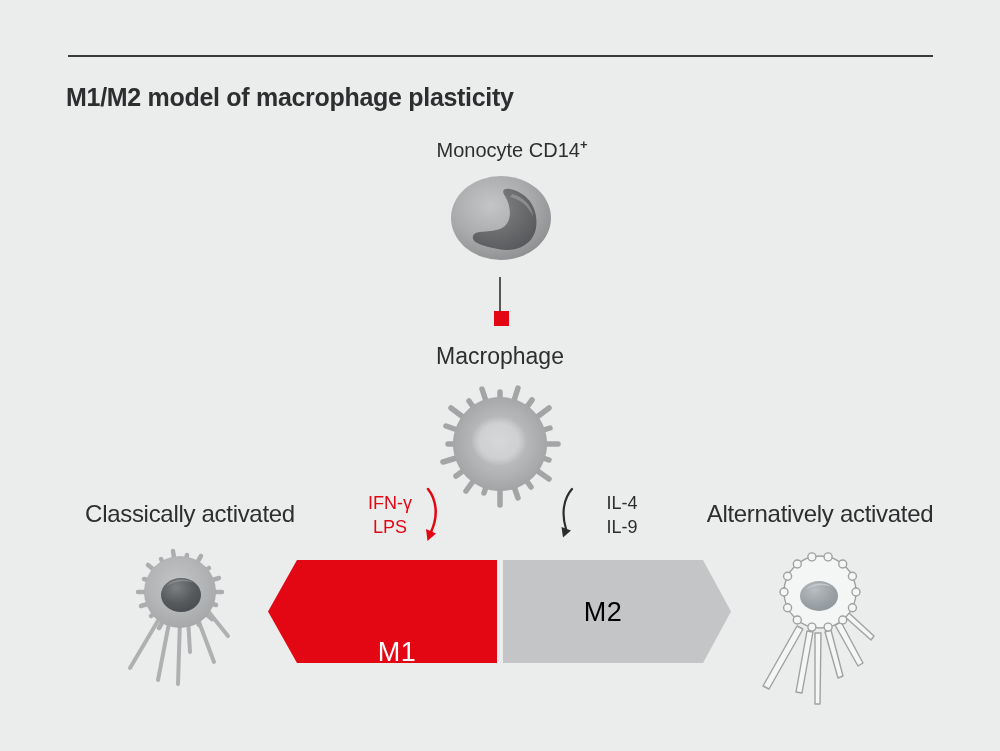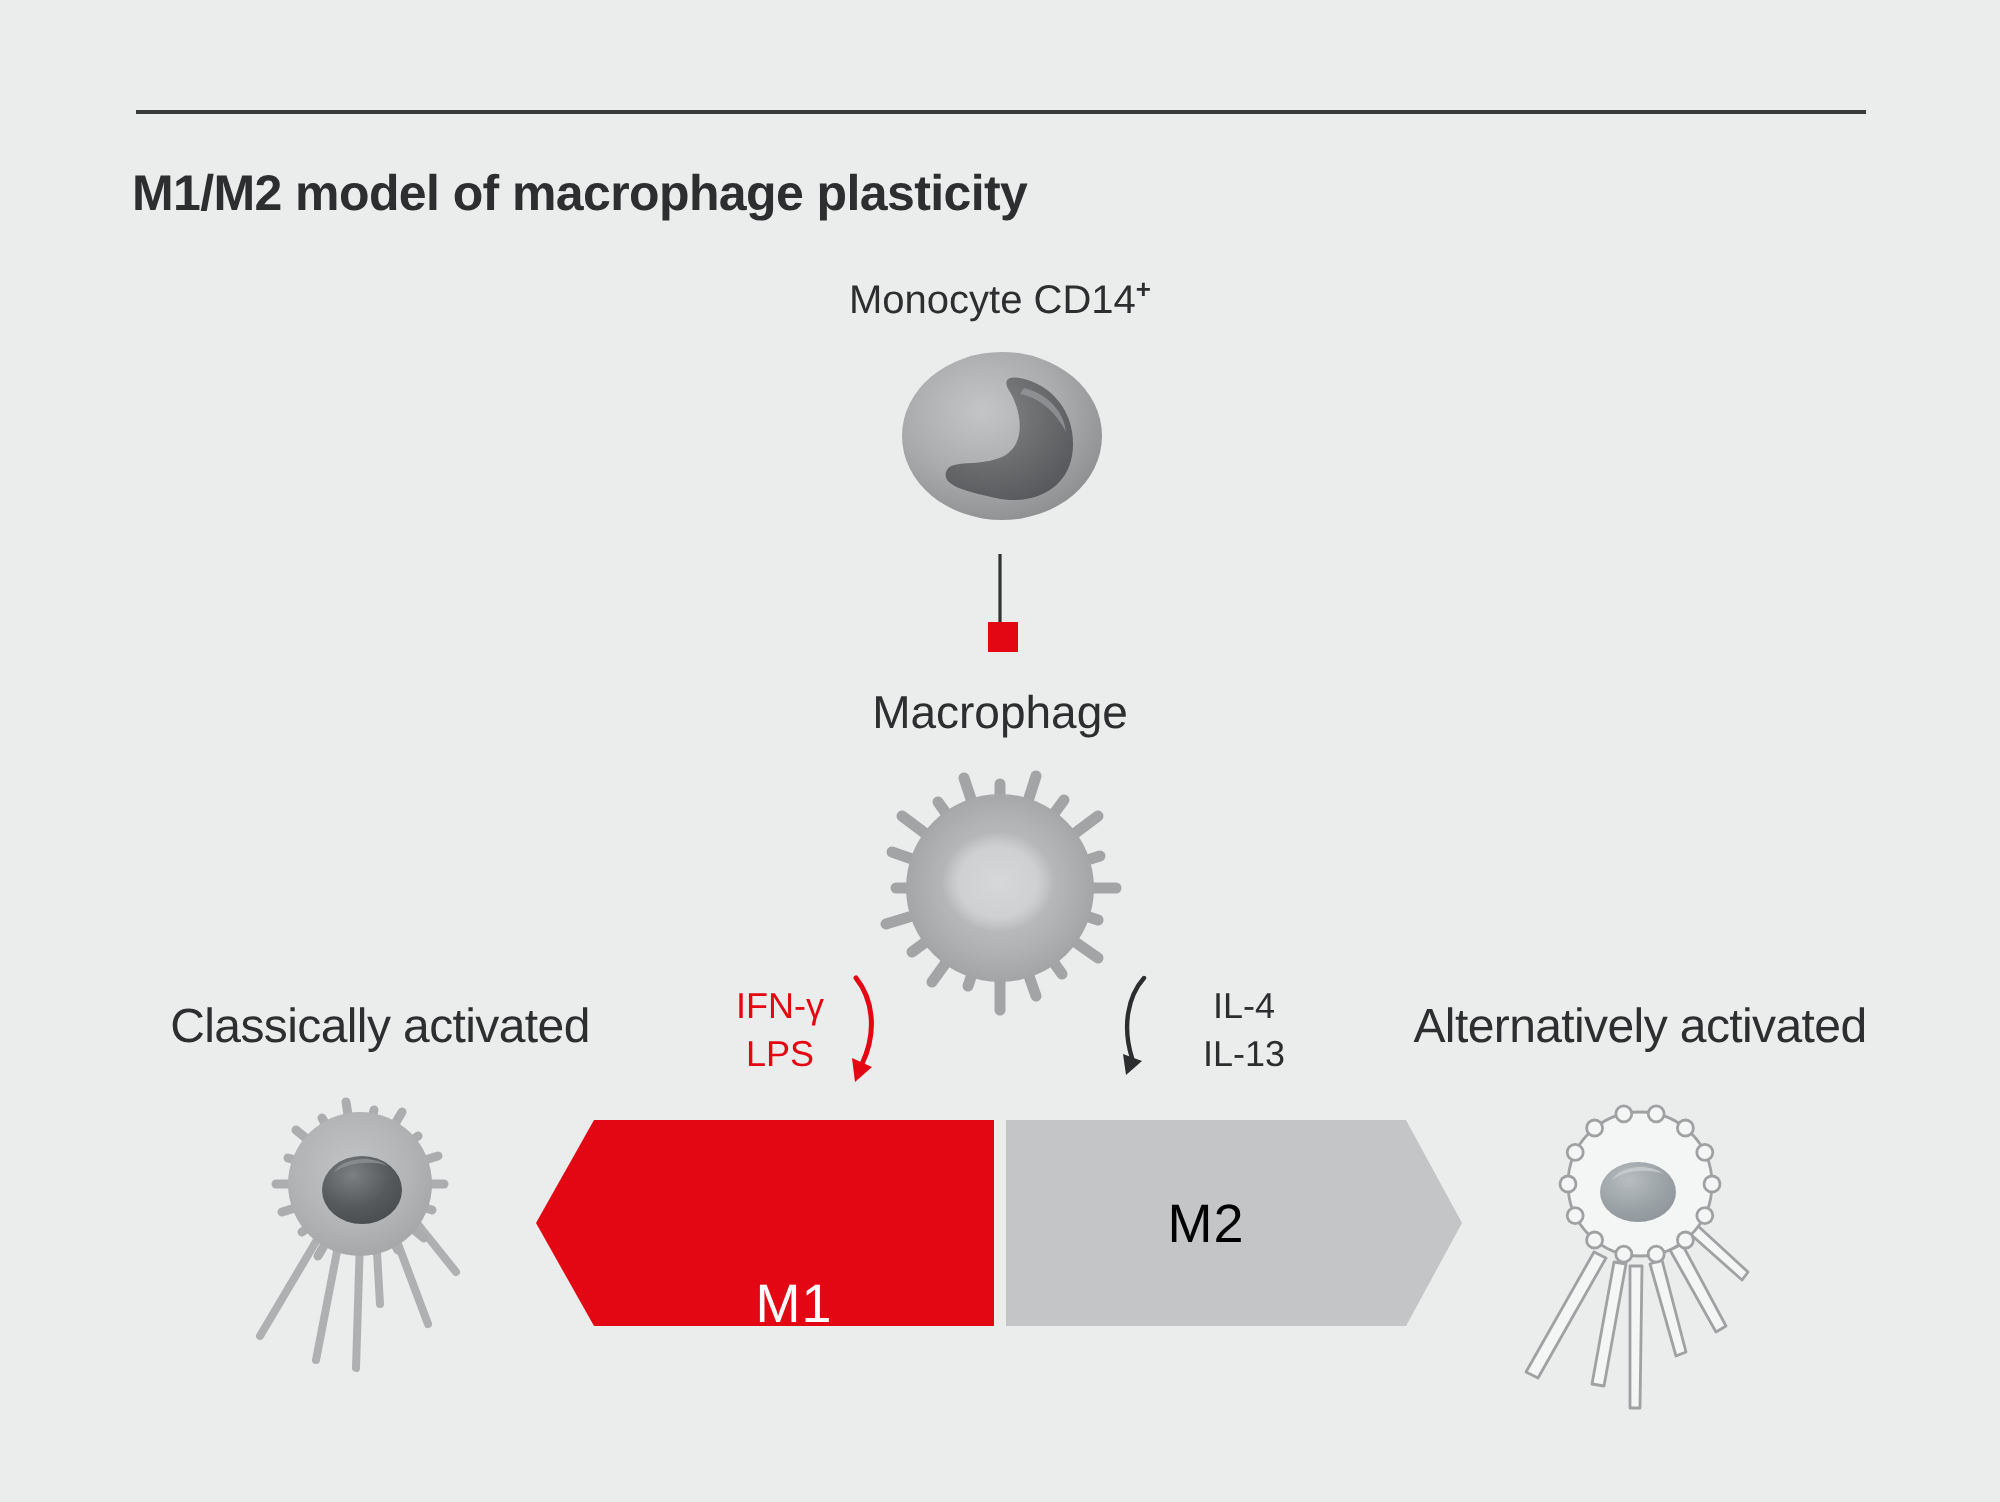--- a/index.html
+++ b/index.html
@@ -8,21 +8,21 @@
     background:#ebedec;overflow:hidden;
     font-family:"Liberation Sans",sans-serif;
     color:#2c2e2f;
   }
   .abs{position:absolute;}
   svg.artwork{position:absolute;left:0;top:0;width:1000px;height:751px;}
   .title{
     left:66px;top:62px;font-size:25px;font-weight:700;letter-spacing:-0.3px;margin-top:21px;
   }
   .node-label{text-align:center;font-weight:500;}
-  .monocyte-label{left:380px;width:240px;top:137px;font-size:20px;}
+  .monocyte-label{left:392px;width:240px;top:137px;font-size:20px;}
   .monocyte-label sup{font-size:13px;font-weight:600;}
   .macrophage-label{left:400px;width:200px;top:343px;font-size:23px;}
   .stimuli{font-size:18px;line-height:24px;text-align:center;font-weight:500;}
   .stimuli-left{left:350px;width:80px;top:491px;color:#e30613;}
   .stimuli-right{left:566px;width:80px;top:491px;color:#2b2d2e;padding-left:16px;}
   .state-label{font-size:24px;letter-spacing:-0.3px;text-align:center;font-weight:500;}
   .state-left{left:64px;width:252px;top:500px;}
   .state-right{left:694px;width:252px;top:500px;}
   .polarize-label{
     width:200px;top:597px;height:30px;line-height:30px;
@@ -204,21 +204,21 @@
 
   <div class="abs stimuli stimuli-left">
     <div>IFN-γ</div>
     <div>LPS</div>
   </div>
 
   <div class="abs node-label macrophage-label">Macrophage</div>
 
   <div class="abs stimuli stimuli-right">
     <div>IL-4</div>
-    <div>IL-13</div>
+    <div>IL-9</div>
   </div>
 
   <div class="abs state-label state-left">Classically activated</div>
 
   <div class="abs state-label state-right">Alternatively activated</div>
 
   <div class="abs polarize-label m1-label">M1</div>
 
   <div class="abs polarize-label m2-label">M2</div>
 

